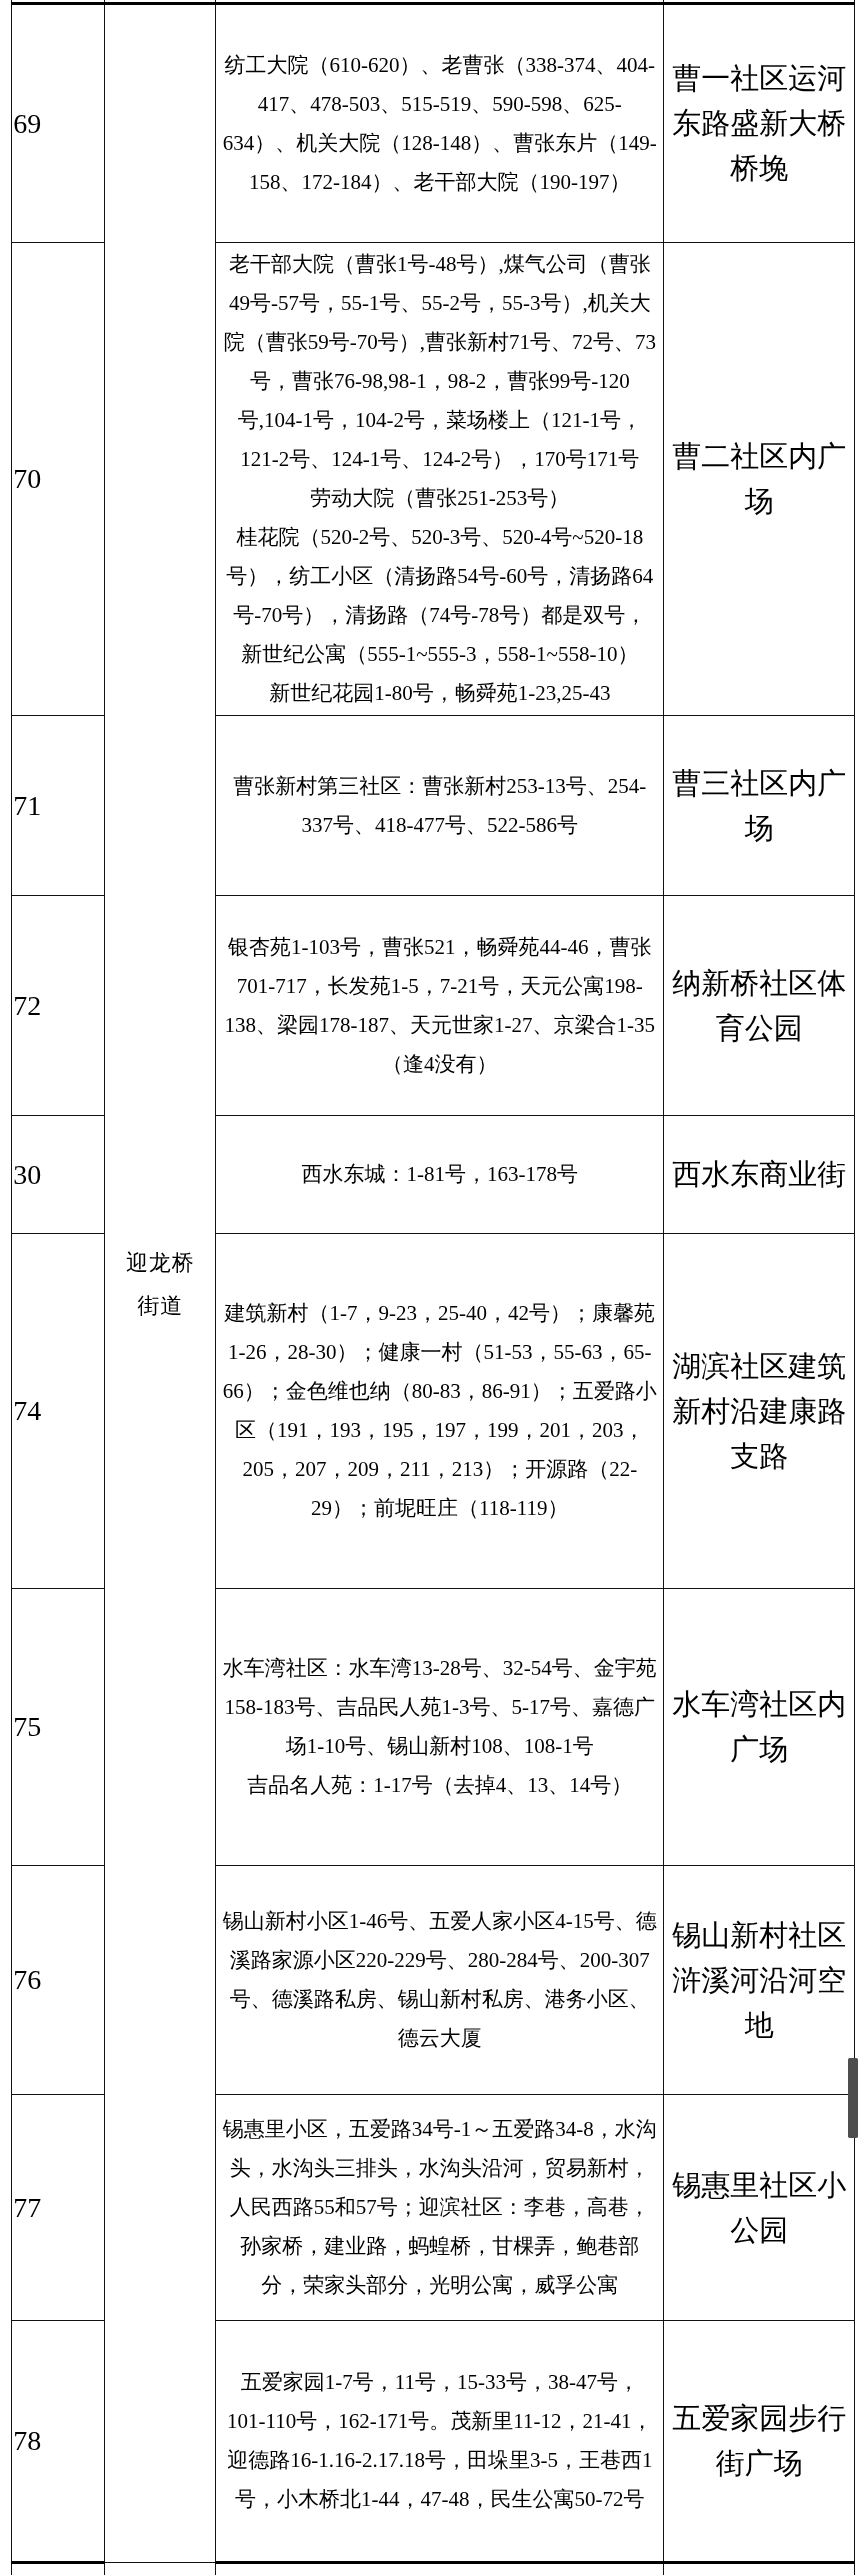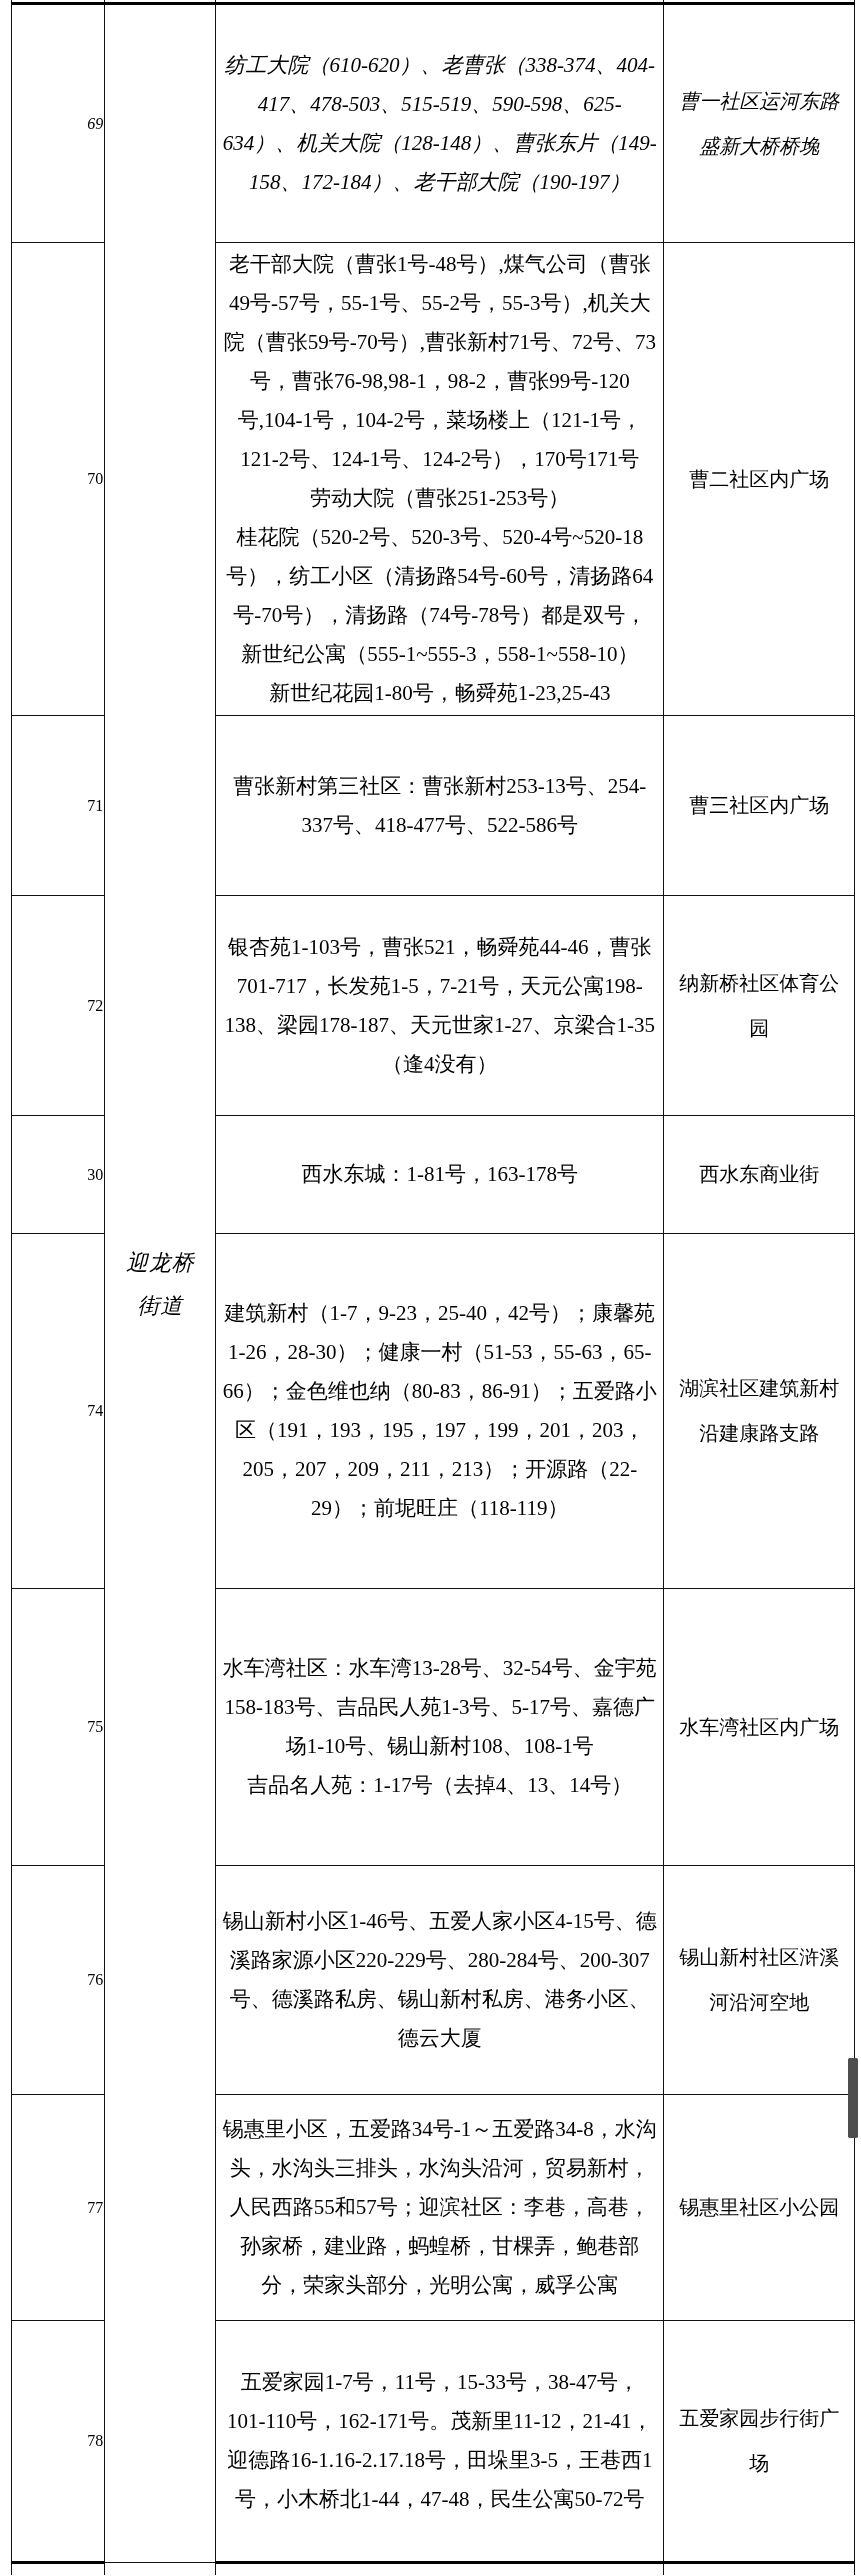--- a/index.html
+++ b/index.html
@@ -18,46 +18,46 @@
     width:843px;
     border-collapse:collapse;
     table-layout:fixed;
   }
   td{
     border:1.7px solid #121212;
     vertical-align:middle;
     overflow:hidden;
   }
   
-  tr.block-start td{border-top:3.5px solid #000;font-style:italic;}
+  tr.block-start td{border-top:3.5px solid #000;}
   tr.block-end td{border-bottom:3.5px solid #000;}
   tr.sliver-top td{border-top:none;}
   tr.sliver-bottom td{border-bottom:none;}
 
   td.col-num{
-    text-align:right;
-    font-size:16px;
+    text-align:left;
+    font-size:28px;
   }
   td.col-street{
     text-align:center;
     font-size:22px;
     line-height:43px;
     padding:0 10.4px;
     letter-spacing:0.9px;
   }
   td.col-addr{
     text-align:center;
     font-size:21px;
     line-height:39px;
     padding:0 5.2px;
     white-space:pre-line;
   }
   td.col-loc{
     text-align:center;
-    font-size:20px;
+    font-size:29px;
     line-height:45px;
     padding:0 7.8px;
   }
   .scrollbar-thumb{
     position:absolute;
     left:848px;top:2058px;
     width:10.4px;height:80px;
     background:#4e4e4e;
     border-radius:1.7px;
   }

